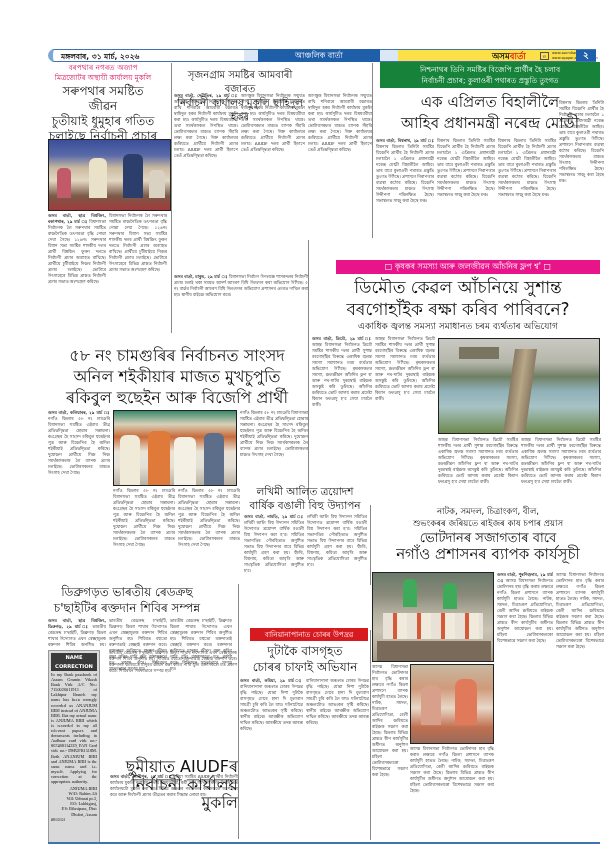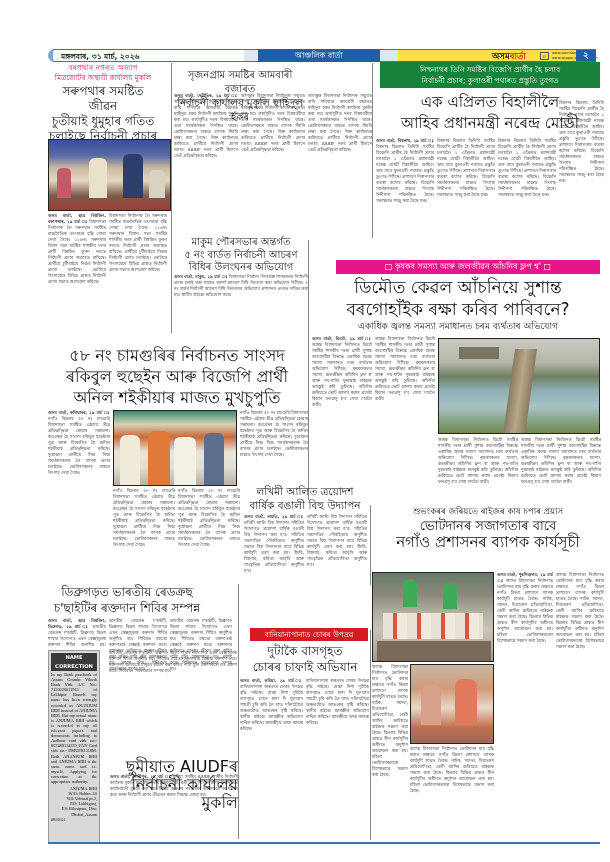--- a/index.html
+++ b/index.html
@@ -84,25 +84,20 @@
   <div class="rule-v" style="left:171px; top:63px; height:270px;"></div>
 
   <div class="col" style="left:174px; top:68px; width:132px;">
     <div class="hl" style="font-size:10px; line-height:14px;">সৃজনগ্ৰাম সমষ্টিৰ আমবাৰী বজাৰত</div>
     <div class="hl" style="font-size:10px; line-height:14px;">নিৰ্বাচনী কাৰ্যালয় মুকুলি ছাহিদুল হকৰ</div>
   </div>
   <div class="col body" style="left:174px; top:93px; width:64px; height:145px;"><b>অসম বাৰ্তা, দেৱীতিৰ, ২৯ মাৰ্চ ঃ</b> <span>আগন্তুক বিধানসভা নিৰ্বাচনক সন্মুখত ৰাখি শনিবাৰে আমবাৰী বজাৰত ছাহিদুল হকৰ নিৰ্বাচনী কাৰ্যালয় মুকলি কৰা হয়। কাৰ্যসূচীত দলৰ বিষয়ববীয়া তথা সমৰ্থকসকল উপস্থিত থাকে। ভোটাৰসকলৰ মাজত ব্যাপক সঁহাৰি লক্ষ্য কৰা গৈছে। উক্ত কাৰ্যালয়ৰ জৰিয়তে প্ৰাৰ্থীয়ে নিৰ্বাচনী প্ৰচাৰ চলাব। AIUDF দলৰ প্ৰাৰ্থী হিচাপে তেওঁ প্ৰতিদ্বন্দ্বিতা কৰিছে।</span></div>
   <div class="col body" style="left:241px; top:93px; width:64px; height:145px;"><span>আগন্তুক বিধানসভা নিৰ্বাচনক সন্মুখত ৰাখি শনিবাৰে আমবাৰী বজাৰত ছাহিদুল হকৰ নিৰ্বাচনী কাৰ্যালয় মুকলি কৰা হয়। কাৰ্যসূচীত দলৰ বিষয়ববীয়া তথা সমৰ্থকসকল উপস্থিত থাকে। ভোটাৰসকলৰ মাজত ব্যাপক সঁহাৰি লক্ষ্য কৰা গৈছে। উক্ত কাৰ্যালয়ৰ জৰিয়তে প্ৰাৰ্থীয়ে নিৰ্বাচনী প্ৰচাৰ চলাব। AIUDF দলৰ প্ৰাৰ্থী হিচাপে তেওঁ প্ৰতিদ্বন্দ্বিতা কৰিছে।</span></div>
   <div class="col body" style="left:308px; top:93px; width:64px; height:145px;"><span>আগন্তুক বিধানসভা নিৰ্বাচনক সন্মুখত ৰাখি শনিবাৰে আমবাৰী বজাৰত ছাহিদুল হকৰ নিৰ্বাচনী কাৰ্যালয় মুকলি কৰা হয়। কাৰ্যসূচীত দলৰ বিষয়ববীয়া তথা সমৰ্থকসকল উপস্থিত থাকে। ভোটাৰসকলৰ মাজত ব্যাপক সঁহাৰি লক্ষ্য কৰা গৈছে। উক্ত কাৰ্যালয়ৰ জৰিয়তে প্ৰাৰ্থীয়ে নিৰ্বাচনী প্ৰচাৰ চলাব। AIUDF দলৰ প্ৰাৰ্থী হিচাপে তেওঁ প্ৰতিদ্বন্দ্বিতা কৰিছে।</span></div>
 
-  <div class="col" style="left:174px; top:236px; width:134px;">
-    <div class="hl" style="font-size:10px; line-height:12.5px;">মাকুম পৌৰসভাৰ অন্তৰ্গত</div>
-    <div class="hl" style="font-size:10px; line-height:12.5px;">৫ নং বাৰ্ডত নিৰ্বাচনী আচৰণ</div>
-    <div class="hl" style="font-size:10px; line-height:12.5px;">বিধিৰ উলংঘনৰ অভিযোগ</div>
-  </div>
   <div class="col body" style="left:174px; top:274px; width:134px; height:56px;"><b>অসম বাৰ্তা, মাকুম, ২৯ মাৰ্চ ঃ</b> <span>বিধানসভা নিৰ্বাচন উপলক্ষে শাসকদলৰ নিৰ্বাচনী প্ৰচাৰ চলাই থকা সময়ত আদৰ্শ আচৰণ বিধি উলংঘন কৰা অভিযোগ উঠিছে। ৫ নং বাৰ্ডৰ নিৰ্বাচনী আচৰণ বিধি উলংঘনৰ অভিযোগ প্ৰশাসনৰ ওচৰত দাখিল কৰা হয়। স্থানীয় বাইজে অভিযোগ কৰে।</span></div>
 
   <div class="rule-v" style="left:372px; top:63px; height:175px;"></div>
 
   <div class="banner-green" style="left:380px; top:62px; width:220px; height:26px;">
     <div>নিশ্চনাথৰ তিনি সমষ্টিৰ বিজেপি প্ৰাৰ্থীৰ হৈ চলাব</div>
     <div>নিৰ্বাচনী প্ৰচাৰ; কুলাওৰী পথাৰত প্ৰস্তুতি তুংগত</div>
   </div>
   <div class="col" style="left:376px; top:92px; width:228px;">
     <div class="hl" style="font-size:15px; line-height:21px;">এক এপ্ৰিলত বিহালীলৈ</div>
@@ -126,22 +121,22 @@
     <div style="position:absolute;left:70px;top:10px;width:22px;height:86px;background:linear-gradient(90deg,#8a7a62,#b8a888,#8a7a62);transform:skewX(-8deg);"></div>
     <div style="position:absolute;left:20px;top:8px;width:40px;height:12px;background:#7a7560;"></div>
   </div>
   <div class="col body" style="left:438px; top:437px; width:80px; height:64px;"><span>আহন্ত বিধানসভা নিৰ্বাচনত ডিমৌ সমষ্টিৰ শাসকীয় দলৰ প্ৰাৰ্থী সুশান্ত বৰগোহাঁইৰ বিৰুদ্ধে একাধিক জ্বলন্ত সমস্যা সমাধানত চৰম ব্যৰ্থতাৰ অভিযোগ উঠিছে। কৃষকসকলৰ সমস্যা, জলজীৱন আঁচনিৰ ফ্লপ শ্ব' আৰু পথ-ঘাটৰ দুৰৱস্থাই ৰাইজক অসন্তুষ্ট কৰি তুলিছে। আঁচনিৰ জৰিয়তে ভোট আদায় কৰাৰ প্ৰচেষ্টা কিমান ফলপ্ৰসূ হ'ব সেয়া চাবলৈ বাকী।</span></div>
   <div class="col body" style="left:521px; top:437px; width:80px; height:64px;"><span>আহন্ত বিধানসভা নিৰ্বাচনত ডিমৌ সমষ্টিৰ শাসকীয় দলৰ প্ৰাৰ্থী সুশান্ত বৰগোহাঁইৰ বিৰুদ্ধে একাধিক জ্বলন্ত সমস্যা সমাধানত চৰম ব্যৰ্থতাৰ অভিযোগ উঠিছে। কৃষকসকলৰ সমস্যা, জলজীৱন আঁচনিৰ ফ্লপ শ্ব' আৰু পথ-ঘাটৰ দুৰৱস্থাই ৰাইজক অসন্তুষ্ট কৰি তুলিছে। আঁচনিৰ জৰিয়তে ভোট আদায় কৰাৰ প্ৰচেষ্টা কিমান ফলপ্ৰসূ হ'ব সেয়া চাবলৈ বাকী।</span></div>
 
   <div class="rule-v" style="left:308px; top:240px; height:260px;"></div>
 
   <div class="col" style="left:48px; top:345px; width:258px;">
     <div class="hl" style="font-size:16px; line-height:21px;">৫৮ নং চামগুৰিৰ নিৰ্বাচনত সাংসদ</div>
+    <div class="hl" style="font-size:16px; line-height:21px;">অনিল শইকীয়াৰ মাজত মুখচুপুতি</div>
     <div class="hl" style="font-size:16px; line-height:21px;">ৰকিবুল হুছেইন আৰু বিজেপি প্ৰাৰ্থী</div>
-    <div class="hl" style="font-size:16px; line-height:21px;">অনিল শইকীয়াৰ মাজত মুখচুপুতি</div>
   </div>
   <div class="col body" style="left:48px; top:410px; width:62px; height:170px;"><b>অসম বাৰ্তা, কলিয়াবৰ, ২৯ মাৰ্চ ঃ</b> <span>নগাঁও জিলাৰ ৫৮ নং চামগুৰি বিধানসভা সমষ্টিত এইবাৰ তীব্ৰ প্ৰতিদ্বন্দ্বিতা হোৱাৰ সম্ভাৱনা। কংগ্ৰেছৰ হৈ সাংসদ ৰকিবুল হুছেইনৰ পুত্ৰ আৰু বিজেপিৰ হৈ অনিল শইকীয়াই প্ৰতিদ্বন্দ্বিতা কৰিছে। দুয়োজন প্ৰাৰ্থীয়ে নিজ নিজ সমৰ্থকসকলক লৈ ব্যাপক প্ৰচাৰ চলাইছে। ভোটাৰসকলৰ মাজত উৎসাহ দেখা গৈছে।</span></div>
 
   <div class="photo" style="left:113px; top:410px; width:124px; height:76px; background: linear-gradient(180deg,#3a8a6b 0%,#d8d0b8 18%,#c86b3a 35%,#e9e4d8 55%,#e4e0d6 75%,#b9b0a0 100%);">
     <div style="position:absolute;left:6px;top:24px;width:20px;height:52px;background:#f0ead8;border-radius:6px 6px 0 0;"></div>
     <div style="position:absolute;left:34px;top:20px;width:22px;height:56px;background:#e07a3a;border-radius:6px 6px 0 0;"></div>
     <div style="position:absolute;left:60px;top:26px;width:22px;height:50px;background:#f4f0e4;border-radius:6px 6px 0 0;"></div>
     <div style="position:absolute;left:90px;top:22px;width:20px;height:54px;background:#5c6e8a;border-radius:6px 6px 0 0;"></div>
   </div>
   <div class="col body" style="left:240px; top:410px; width:68px; height:84px;"><span>নগাঁও জিলাৰ ৫৮ নং চামগুৰি বিধানসভা সমষ্টিত এইবাৰ তীব্ৰ প্ৰতিদ্বন্দ্বিতা হোৱাৰ সম্ভাৱনা। কংগ্ৰেছৰ হৈ সাংসদ ৰকিবুল হুছেইনৰ পুত্ৰ আৰু বিজেপিৰ হৈ অনিল শইকীয়াই প্ৰতিদ্বন্দ্বিতা কৰিছে। দুয়োজন প্ৰাৰ্থীয়ে নিজ নিজ সমৰ্থকসকলক লৈ ব্যাপক প্ৰচাৰ চলাইছে। ভোটাৰসকলৰ মাজত উৎসাহ দেখা গৈছে।</span></div>
@@ -151,20 +146,21 @@
   <div class="col" style="left:244px; top:484px; width:122px;">
     <div class="hl" style="font-size:10.5px; line-height:14px;">লখিমী আলিত ত্ৰয়োদশ</div>
     <div class="hl" style="font-size:10.5px; line-height:14px;">বাৰ্ষিক বঙালী বিহু উদ্যাপন</div>
   </div>
   <div class="col body" style="left:244px; top:514px; width:60px; height:70px;"><b>অসম বাৰ্তা, নামতি, ২৯ মাৰ্চ ঃ</b> <span>লখিমী আলি বিহু উদ্যাপন সমিতিৰ উদ্যোগত ত্ৰয়োদশ বাৰ্ষিক বঙালী বিহু উদ্যাপন কৰা হ'ব। সমিতিৰ সভাপতিৰ পৌৰহিত্যত অনুষ্ঠিত সভাত বিহু উদ্যাপনৰ বাবে বিভিন্ন কাৰ্যসূচী গ্ৰহণ কৰা হয়। হুঁচৰি, বিহুনাম, কবিতা আবৃত্তি আৰু সাংস্কৃতিক প্ৰতিযোগিতা অনুষ্ঠিত হ'ব।</span></div>
   <div class="col body" style="left:307px; top:514px; width:60px; height:70px;"><span>লখিমী আলি বিহু উদ্যাপন সমিতিৰ উদ্যোগত ত্ৰয়োদশ বাৰ্ষিক বঙালী বিহু উদ্যাপন কৰা হ'ব। সমিতিৰ সভাপতিৰ পৌৰহিত্যত অনুষ্ঠিত সভাত বিহু উদ্যাপনৰ বাবে বিভিন্ন কাৰ্যসূচী গ্ৰহণ কৰা হয়। হুঁচৰি, বিহুনাম, কবিতা আবৃত্তি আৰু সাংস্কৃতিক প্ৰতিযোগিতা অনুষ্ঠিত হ'ব।</span></div>
 
   <div class="rule-v" style="left:370px; top:505px; height:80px;"></div>
 
   <div class="col" style="left:372px; top:505px; width:232px;">
+    <div class="hl" style="font-size:8.5px; line-height:12px;">নাটক, সমদল, চিত্ৰাংকণ, বীল,</div>
     <div class="hl" style="font-size:8.5px; line-height:12px;">শুভংকৰৰ জৰিয়তে ৰাইজৰ কাষ চপাৰ প্ৰয়াস</div>
     <div class="hl" style="font-size:13px; line-height:17px;">ভোটদানৰ সজাগতাৰ বাবে</div>
     <div class="hl" style="font-size:15px; line-height:17px;">নগাঁও প্ৰশাসনৰ ব্যাপক কাৰ্যসূচী</div>
   </div>
   <div class="photo" style="left:372px; top:572px; width:122px; height:90px; background: linear-gradient(180deg,#6a7a6a 0%,#8a8a7a 25%,#b4b0a0 45%,#c9c4b6 65%,#a89a88 100%);">
     <div style="position:absolute;left:30px;top:6px;width:14px;height:28px;background:#3faa5a;border-radius:5px 5px 0 0;"></div>
     <div style="position:absolute;left:70px;top:10px;width:14px;height:26px;background:#3faa5a;border-radius:5px 5px 0 0;"></div>
     <div style="position:absolute;left:10px;top:40px;width:100px;height:26px;background:repeating-linear-gradient(90deg,#e8e2d6 0 10px,#d65a3a 10px 14px,#f0eadc 14px 24px);"></div>
     <div style="position:absolute;left:4px;top:68px;width:114px;height:22px;background:#7a6a5a;"></div>
   </div>

